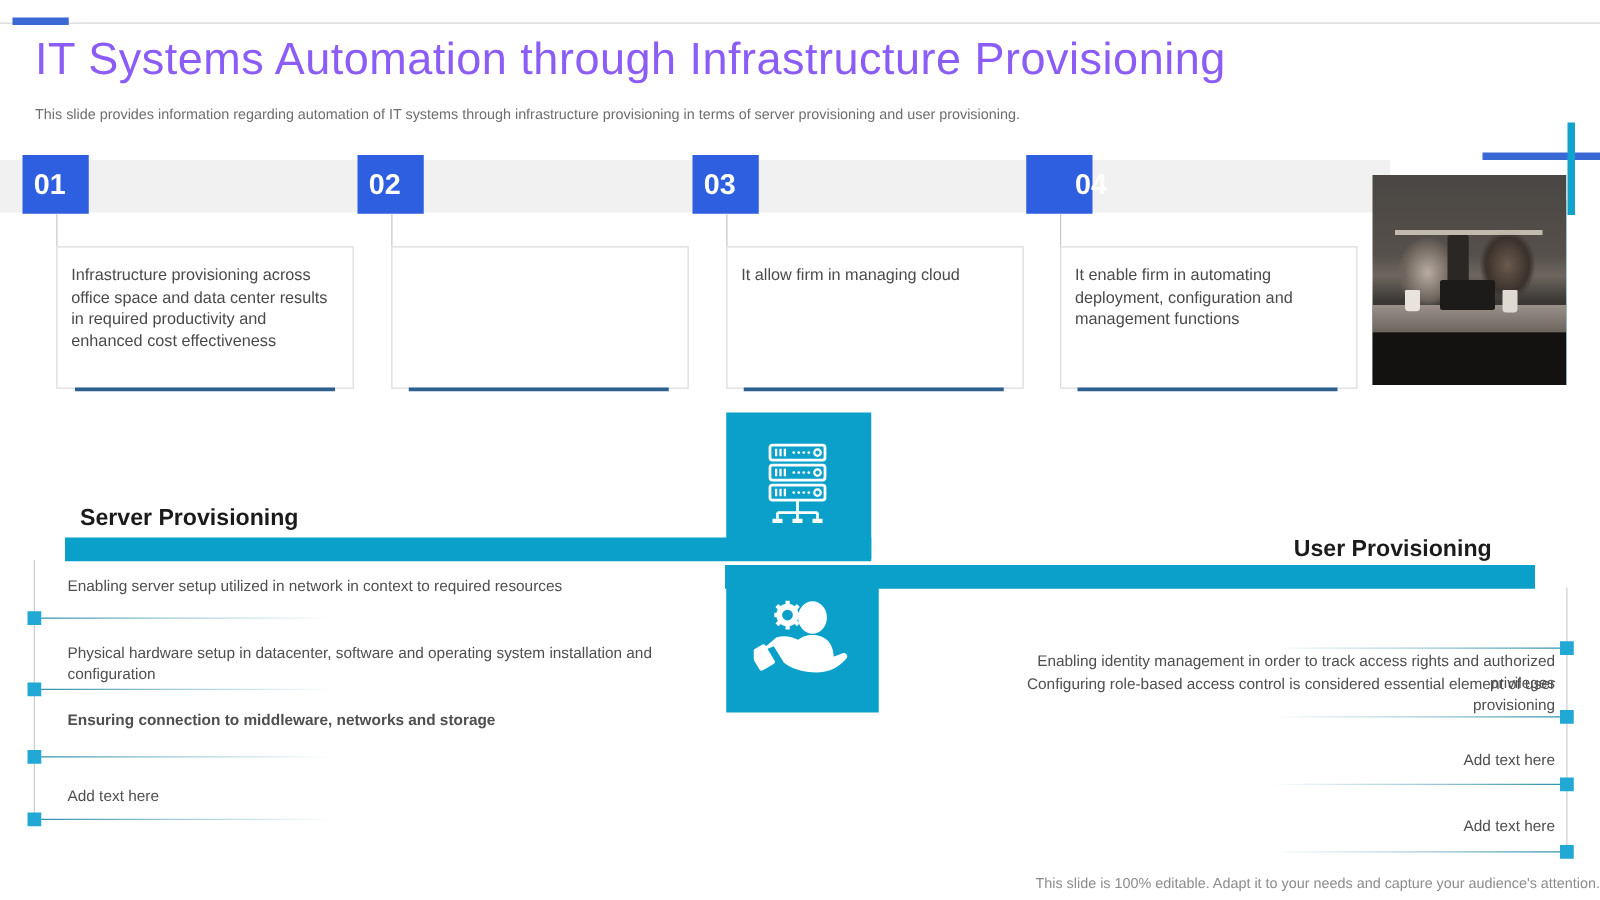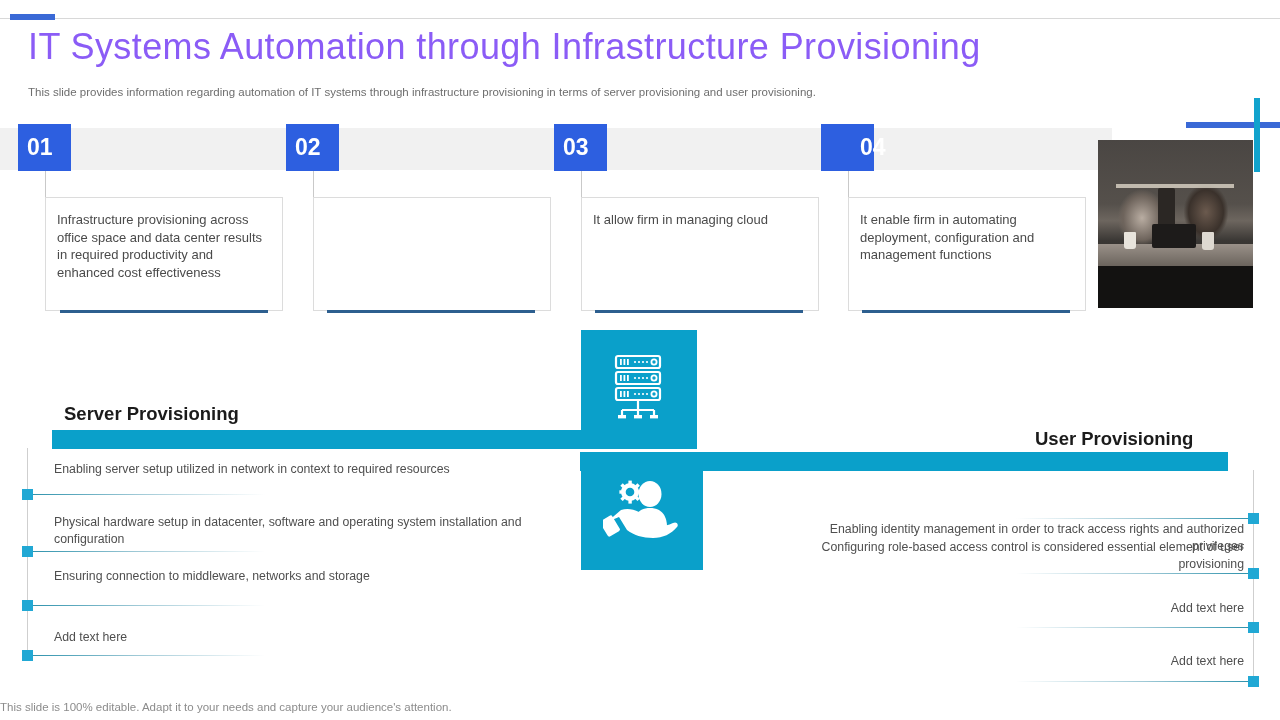--- a/index.html
+++ b/index.html
@@ -71,21 +71,21 @@
   .teal-bar{position:absolute;height:19px;background:#0aa0ca;}
 
   
   .rail{position:absolute;width:1px;background:#cfcfcf;}
   .marker{position:absolute;width:11px;height:11px;background:#21a8d4;}
   .row-text{position:absolute;font-size:12.3px;color:#4f4f4f;line-height:1.35;}
   .row-line-l{position:absolute;height:1px;background:linear-gradient(90deg,#2f93ad 0%, #9fc9d6 45%, rgba(255,255,255,0) 100%);}
   .row-line-r{position:absolute;height:1px;background:linear-gradient(270deg,#2f93ad 0%, #9fc9d6 45%, rgba(255,255,255,0) 100%);}
 
   .footer{
-    position:absolute;left:0;top:701px;width:1280px;text-align:left;
+    position:absolute;left:0;top:701px;width:1280px;text-align:right;
     font-size:11.5px;color:#8c8c8c;
   }
 </style>
 </head>
 <body>
 
 <div class="slide">
 
   <div class="top-rule"></div>
   <div class="top-accent"></div>
@@ -183,21 +183,21 @@
   <div class="rail" style="left:27px;top:448px;height:208px;"></div>
 
   <div class="row-text" style="left:54px;top:461px;width:460px;">Enabling server  setup utilized in network in context to required resources</div>
   <div class="marker" style="left:22px;top:489px;"></div>
   <div class="row-line-l" style="left:33px;top:494px;width:232px;"></div>
 
   <div class="row-text" style="left:54px;top:514px;width:470px;">Physical hardware  setup in datacenter, software  and operating system installation and configuration</div>
   <div class="marker" style="left:22px;top:546px;"></div>
   <div class="row-line-l" style="left:33px;top:551px;width:232px;"></div>
 
-  <div class="row-text" style="left:54px;top:568px;width:420px;">Ensuring connection to middleware,  networks and storage</div>
+  <div class="row-text" style="left:54px;top:568px;width:420px;font-weight:bold;">Ensuring connection to middleware,  networks and storage</div>
   <div class="marker" style="left:22px;top:600px;"></div>
   <div class="row-line-l" style="left:33px;top:605px;width:232px;"></div>
 
   <div class="row-text" style="left:54px;top:629px;width:300px;">Add text here</div>
   <div class="marker" style="left:22px;top:650px;"></div>
   <div class="row-line-l" style="left:33px;top:655px;width:232px;"></div>
 
   <div class="sec-title" style="left:1035px;top:428px;">User Provisioning</div>
   <div class="teal-bar" style="left:580px;top:452px;width:648px;"></div>
 

